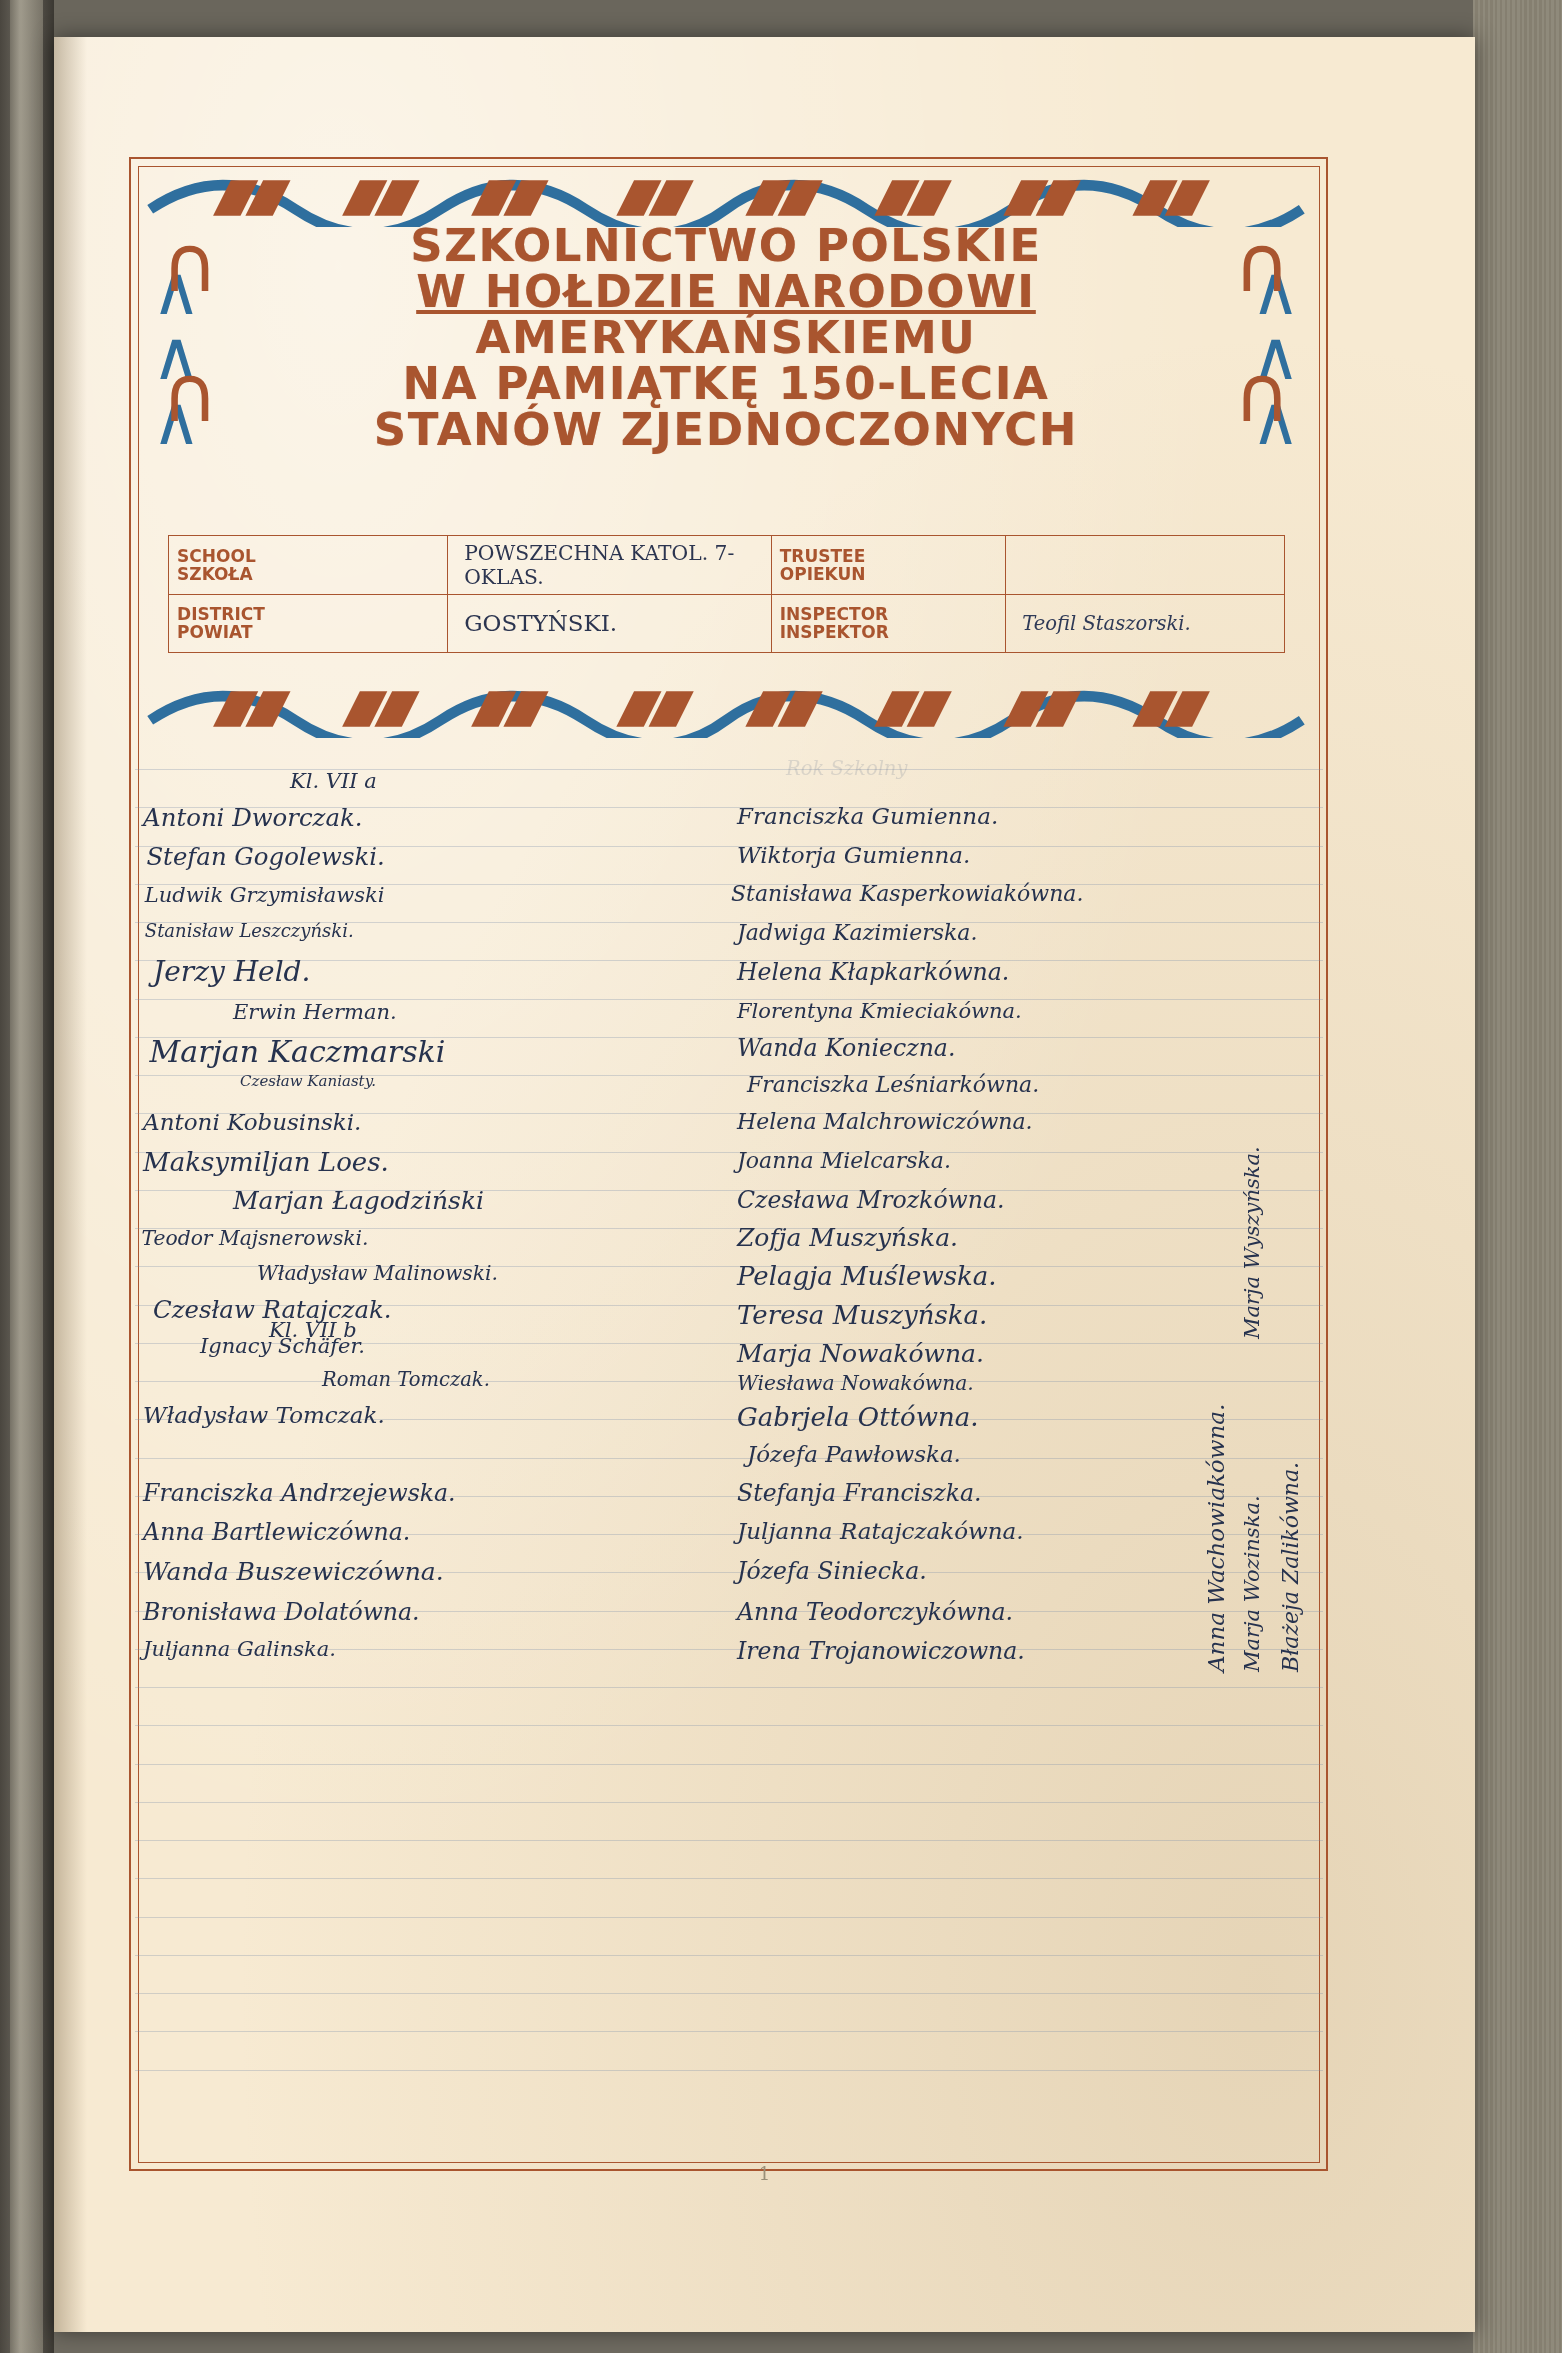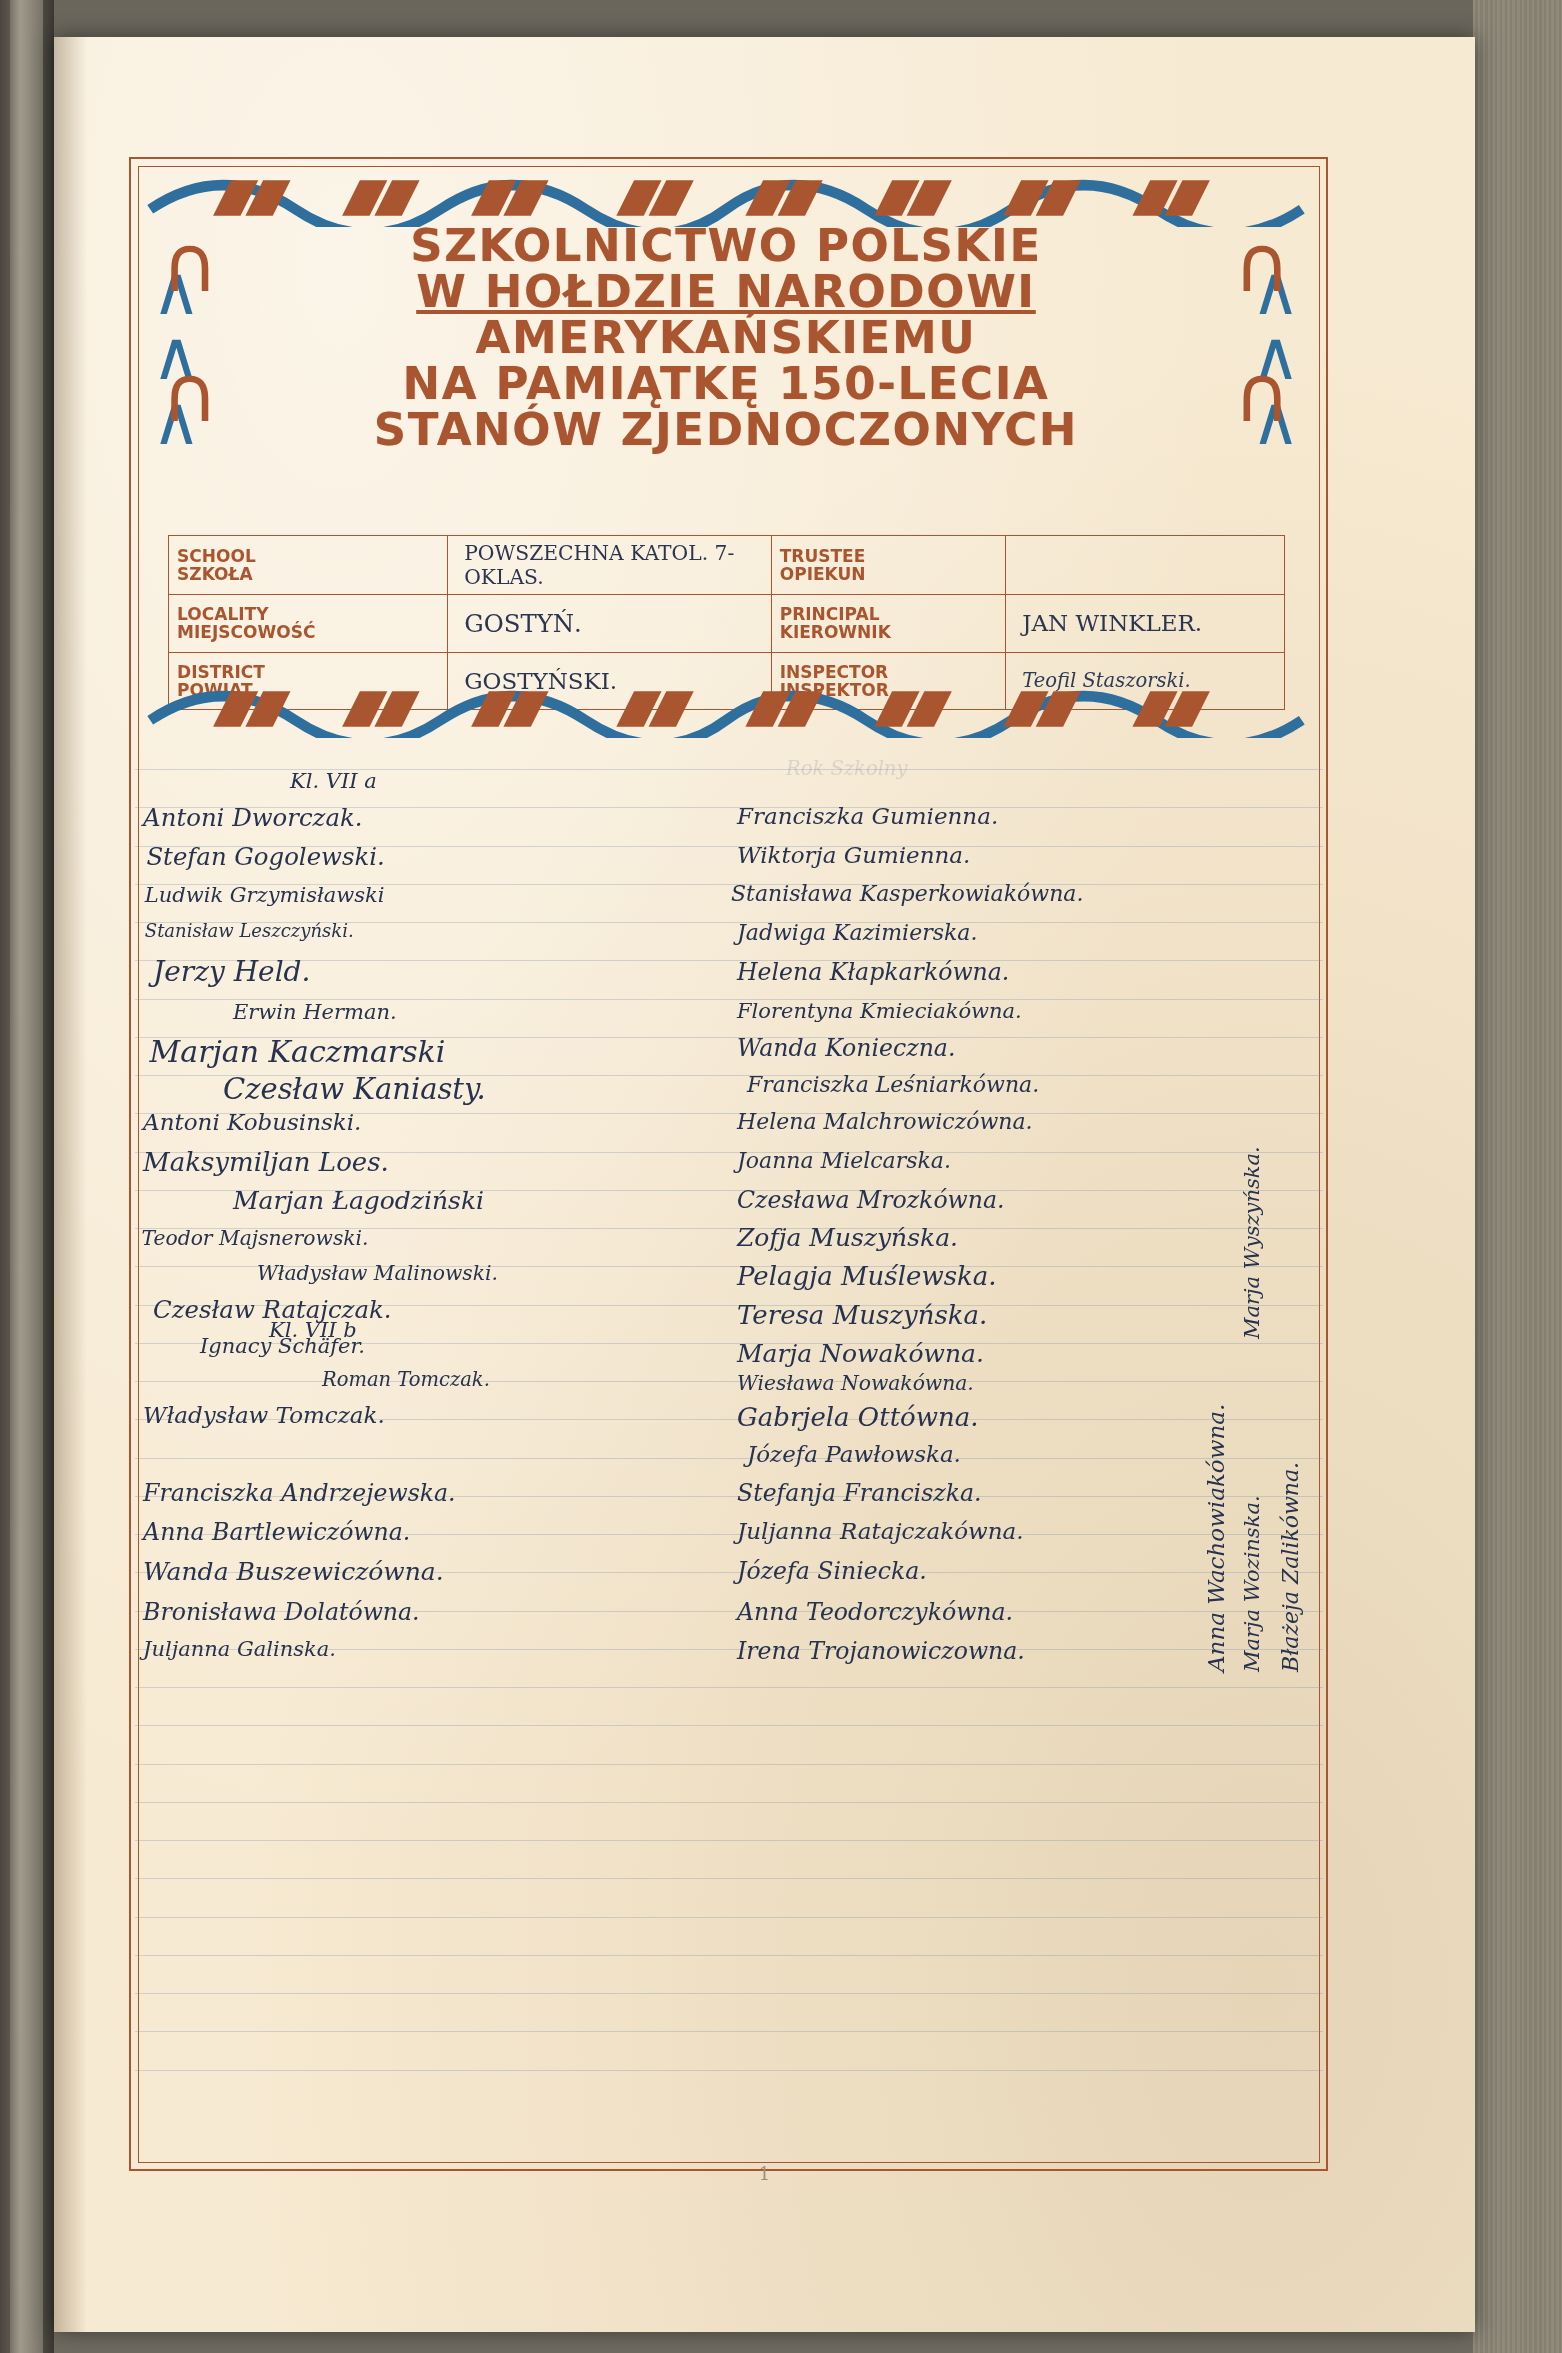--- a/index.html
+++ b/index.html
@@ -230,36 +230,20 @@
         </td>
         <td style="width:29%">
           <div class="val">POWSZECHNA KATOL. 7-OKLAS.</div>
         </td>
         <td style="width:21%">
           <div class="lbl"><span>TRUSTEE</span><br>
           <span>OPIEKUN</span></div>
         </td>
         <td style="width:25%">
           <div class="val cursive"></div>
-        </td>
-      </tr>
-      <tr>
-        <td>
-          <div class="lbl"><span>LOCALITY</span><br>
-          <span>MIEJSCOWOŚĆ</span></div>
-        </td>
-        <td>
-          <div class="val" style="font-size:24.4px">GOSTYŃ.</div>
-        </td>
-        <td>
-          <div class="lbl"><span>PRINCIPAL</span><br>
-          <span>KIEROWNIK</span></div>
-        </td>
-        <td>
-          <div class="val" style="font-size:23px">JAN WINKLER.</div>
         </td>
       </tr>
       <tr>
         <td>
           <div class="lbl"><span>DISTRICT</span><br>
           <span>POWIAT</span></div>
         </td>
         <td>
           <div class="val" style="font-size:23px">GOSTYŃSKI.</div>
         </td>
@@ -341,21 +325,21 @@
     <div class="names" id="names-layer">
         <div class="classhdr" style="left: 155px; top: 0px;">Kl. VII a</div>
         <div class="classhdr" style="left: 134px; top: 549px;">Kl. VII b</div>
         <div class="name" style="left: 8.1px; top: 34px; font-size: 24.4px;">Antoni Dworczak.</div>
         <div class="name" style="left: 11.4px; top: 73px; font-size: 24.4px;">Stefan Gogolewski.</div>
         <div class="name" style="left: 9.8px; top: 114px; font-size: 21px;">Ludwik  Grzymisławski</div>
         <div class="name" style="left: 9.8px; top: 151px; font-size: 18px;">Stanisław  Leszczyński.</div>
         <div class="name" style="left: 18px; top: 186px; font-size: 28px;">Jerzy  Held.</div>
         <div class="name" style="left: 98px; top: 231px; font-size: 21px;">Erwin Herman.</div>
         <div class="name" style="left: 14.6px; top: 265px; font-size: 30px;">Marjan Kaczmarski</div>
-        <div class="name" style="left: 88px; top: 303px; font-size: 29px;">Czesław Kaniasty.</div>
+        <div class="name" style="left: 105px; top: 303px; font-size: 15px;">Czesław Kaniasty.</div>
         <div class="name" style="left: 8.1px; top: 340px; font-size: 23px;">Antoni  Kobusinski.</div>
         <div class="name" style="left: 8.1px; top: 378px; font-size: 26px;">Maksymiljan  Loes.</div>
         <div class="name" style="left: 98px; top: 417px; font-size: 25px;">Marjan Łagodziński</div>
         <div class="name" style="left: 6.5px; top: 457px; font-size: 20.3px;">Teodor Majsnerowski.</div>
         <div class="name" style="left: 122px; top: 492px; font-size: 20.3px;">Władysław Malinowski.</div>
         <div class="name" style="left: 18px; top: 526px; font-size: 24.4px;">Czesław Ratajczak.</div>
         <div class="name" style="left: 65px; top: 565px; font-size: 21px;">Ignacy Schäfer.</div>
         <div class="name" style="left: 187px; top: 599px; font-size: 19.5px;">Roman Tomczak.</div>
         <div class="name" style="left: 8.1px; top: 633px; font-size: 23px;">Władysław Tomczak.</div>
         <div class="name" style="left: 8.1px; top: 710px; font-size: 23.6px;">Franciszka Andrzejewska.</div>

